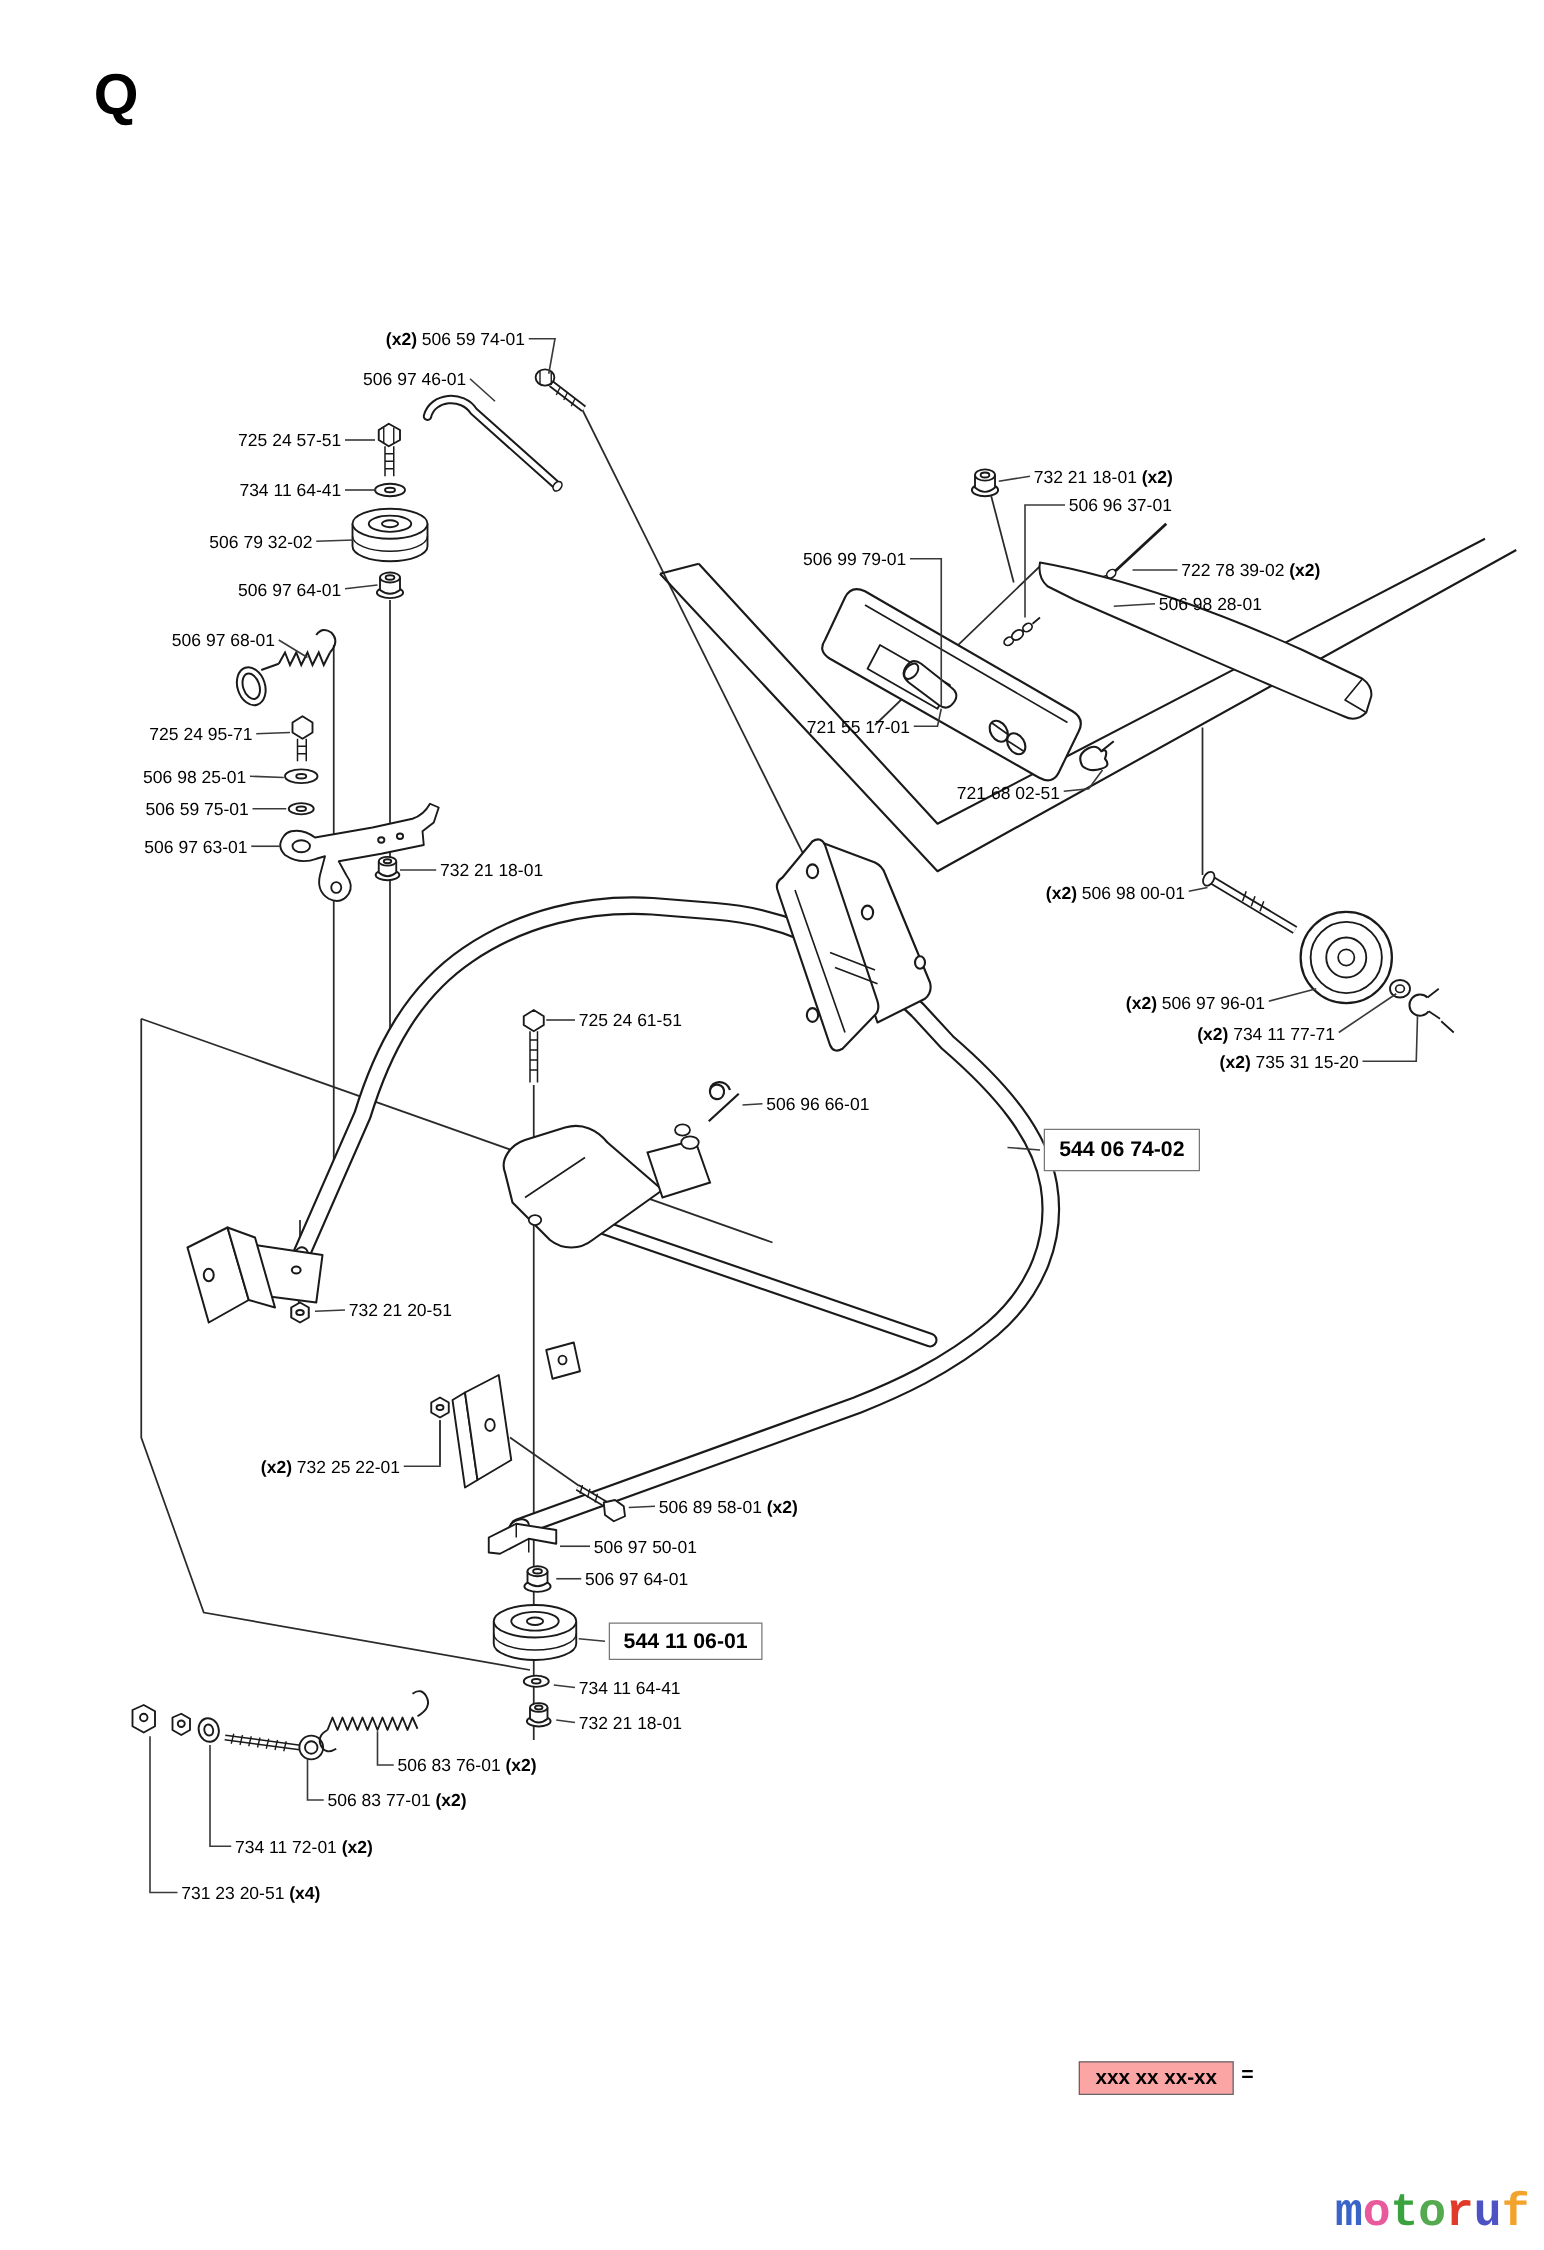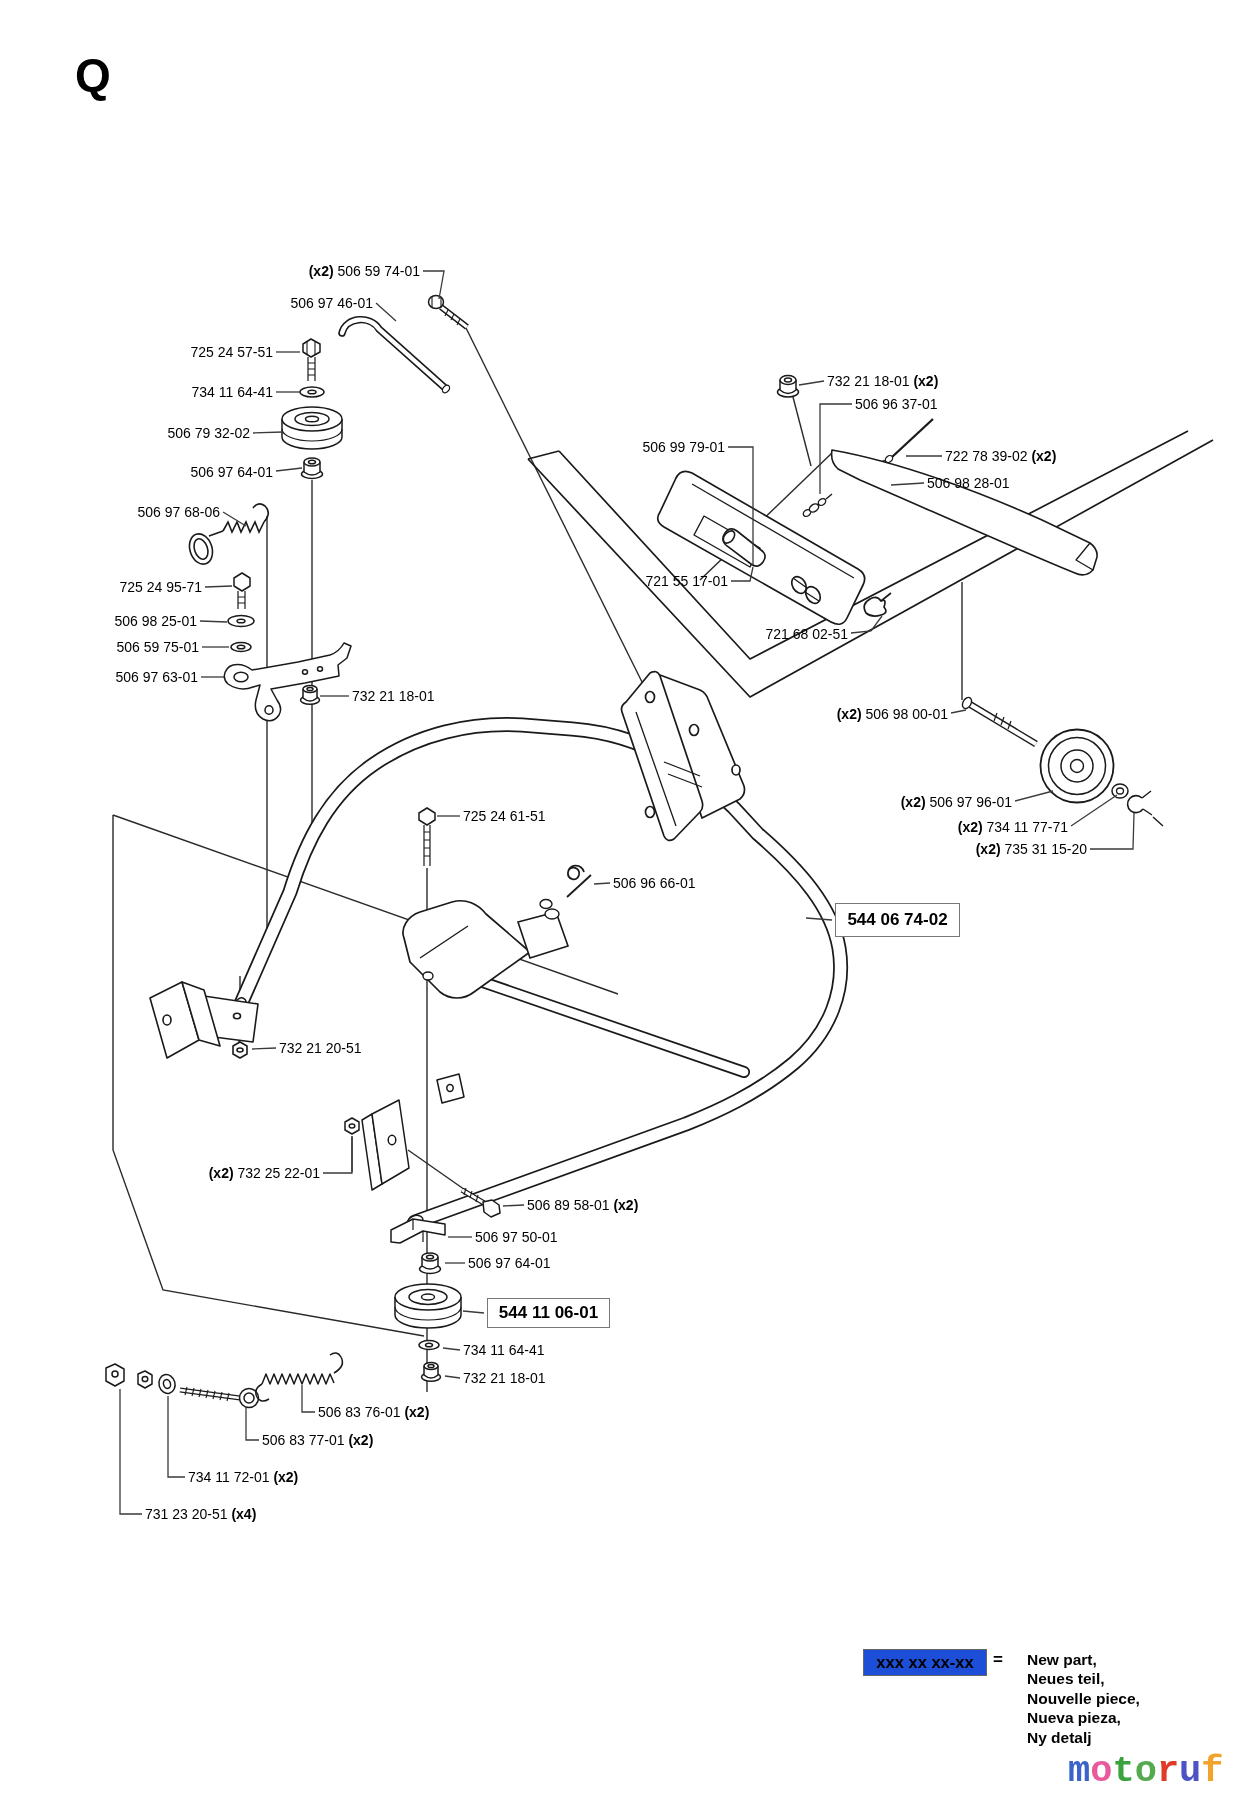--- a/index.html
+++ b/index.html
@@ -7,21 +7,21 @@
          font-family:"Liberation Sans",sans-serif;overflow:hidden;color:#000}
   .stage svg{position:absolute;left:0;top:0}
   .page-letter{position:absolute;left:75px;top:48px;font-size:46px;font-weight:bold}
   .plabel{position:absolute;font-size:14px;line-height:20px;white-space:nowrap}
   .plabel.r{text-align:right}
   .plabel .b{font-weight:bold}
   .pbox{position:absolute;border:1.4px solid #777;background:#fff;
         font-weight:bold;font-size:17px;display:flex;align-items:center;
         justify-content:center;white-space:nowrap}
   .legend-box{position:absolute;left:863px;top:1649px;width:122px;height:25px;
-        border:1.3px solid #666;background:#1d4ed8;font-weight:bold;font-size:16.5px;
+        border:1.3px solid #666;background:#fca5a5;font-weight:bold;font-size:16.5px;
         display:flex;align-items:center;justify-content:center}
   .legend-eq{position:absolute;left:993px;top:1650px;font-weight:bold;font-size:17px}
   .legend-lines{position:absolute;left:1027px;top:1650px;font-weight:bold;
         font-size:15.5px;line-height:19.4px}
   .watermark{position:absolute;left:1068px;top:1750px;
         font-family:Liberation Mono, monospace;font-weight:bold;font-size:37px;
         letter-spacing:0px;white-space:nowrap}
 </style>
 </head>
 <body>
@@ -317,21 +317,21 @@
 
   <div class="page-letter">Q</div>
 
   <div>
       <div class="plabel r" style="right: 815px; top: 261px;"><span class="b">(x2)</span><span>&nbsp;506 59 74-01</span></div>
       <div class="plabel r" style="right: 862px; top: 293px;"><span>506 97 46-01</span></div>
       <div class="plabel r" style="right: 962px; top: 342px;"><span>725 24 57-51</span></div>
       <div class="plabel r" style="right: 962px; top: 382px;"><span>734 11 64-41</span></div>
       <div class="plabel r" style="right: 985px; top: 423px; text-align: right;"><span>506 79 32-02</span></div>
       <div class="plabel r" style="right: 962px; top: 462px;"><span>506 97 64-01</span></div>
-      <div class="plabel r" style="right: 1015px; top: 502px;"><span>506 97 68-06</span></div>
+      <div class="plabel r" style="right: 1015px; top: 502px;"><span>506 97 68-01</span></div>
       <div class="plabel r" style="right: 1033px; top: 577px;"><span>725 24 95-71</span></div>
       <div class="plabel r" style="right: 1038px; top: 611px;"><span>506 98 25-01</span></div>
       <div class="plabel r" style="right: 1036px; top: 637px;"><span>506 59 75-01</span></div>
       <div class="plabel r" style="right: 1037px; top: 667px;"><span>506 97 63-01</span></div>
       <div class="plabel" style="left: 352px; top: 686px;"><span>732 21 18-01</span></div>
       <div class="plabel" style="left: 827px; top: 371px;"><span>732 21 18-01&nbsp;</span><span class="b">(x2)</span></div>
       <div class="plabel" style="left: 855px; top: 394px;"><span>506 96 37-01</span></div>
       <div class="plabel r" style="right: 510px; top: 437px;"><span>506 99 79-01</span></div>
       <div class="plabel" style="left: 945px; top: 446px;"><span>722 78 39-02&nbsp;</span><span class="b">(x2)</span></div>
       <div class="plabel" style="left: 927px; top: 473px;"><span>506 98 28-01</span></div>
@@ -355,22 +355,15 @@
       <div class="plabel" style="left: 188px; top: 1467px;"><span>734 11 72-01&nbsp;</span><span class="b">(x2)</span></div>
       <div class="plabel" style="left: 145px; top: 1504px;"><span>731 23 20-51&nbsp;</span><span class="b">(x4)</span></div>
     </div>
   <div>
       <div class="pbox" style="left: 835px; top: 903px; width: 123px; height: 32px;">544 06 74-02</div>
       <div class="pbox" style="left: 487px; top: 1298px; width: 121px; height: 28px;">544 11 06-01</div>
     </div>
 
   <div class="legend-box">xxx xx xx-xx</div>
   <div class="legend-eq">=</div>
-  <div class="legend-lines">
-      <div>New part,</div>
-      <div>Neues teil,</div>
-      <div>Nouvelle piece,</div>
-      <div>Nueva pieza,</div>
-      <div>Ny detalj</div>
-    </div>
 
   <div class="watermark"><span style="color: rgb(58, 100, 200);">m</span><span style="color: rgb(232, 90, 155);">o</span><span style="color: rgb(58, 162, 62);">t</span><span style="color: rgb(85, 169, 79);">o</span><span style="color: rgb(223, 59, 40);">r</span><span style="color: rgb(77, 82, 197);">u</span><span style="color: rgb(242, 163, 43);">f</span></div>
 </div>
 
 </body></html>

